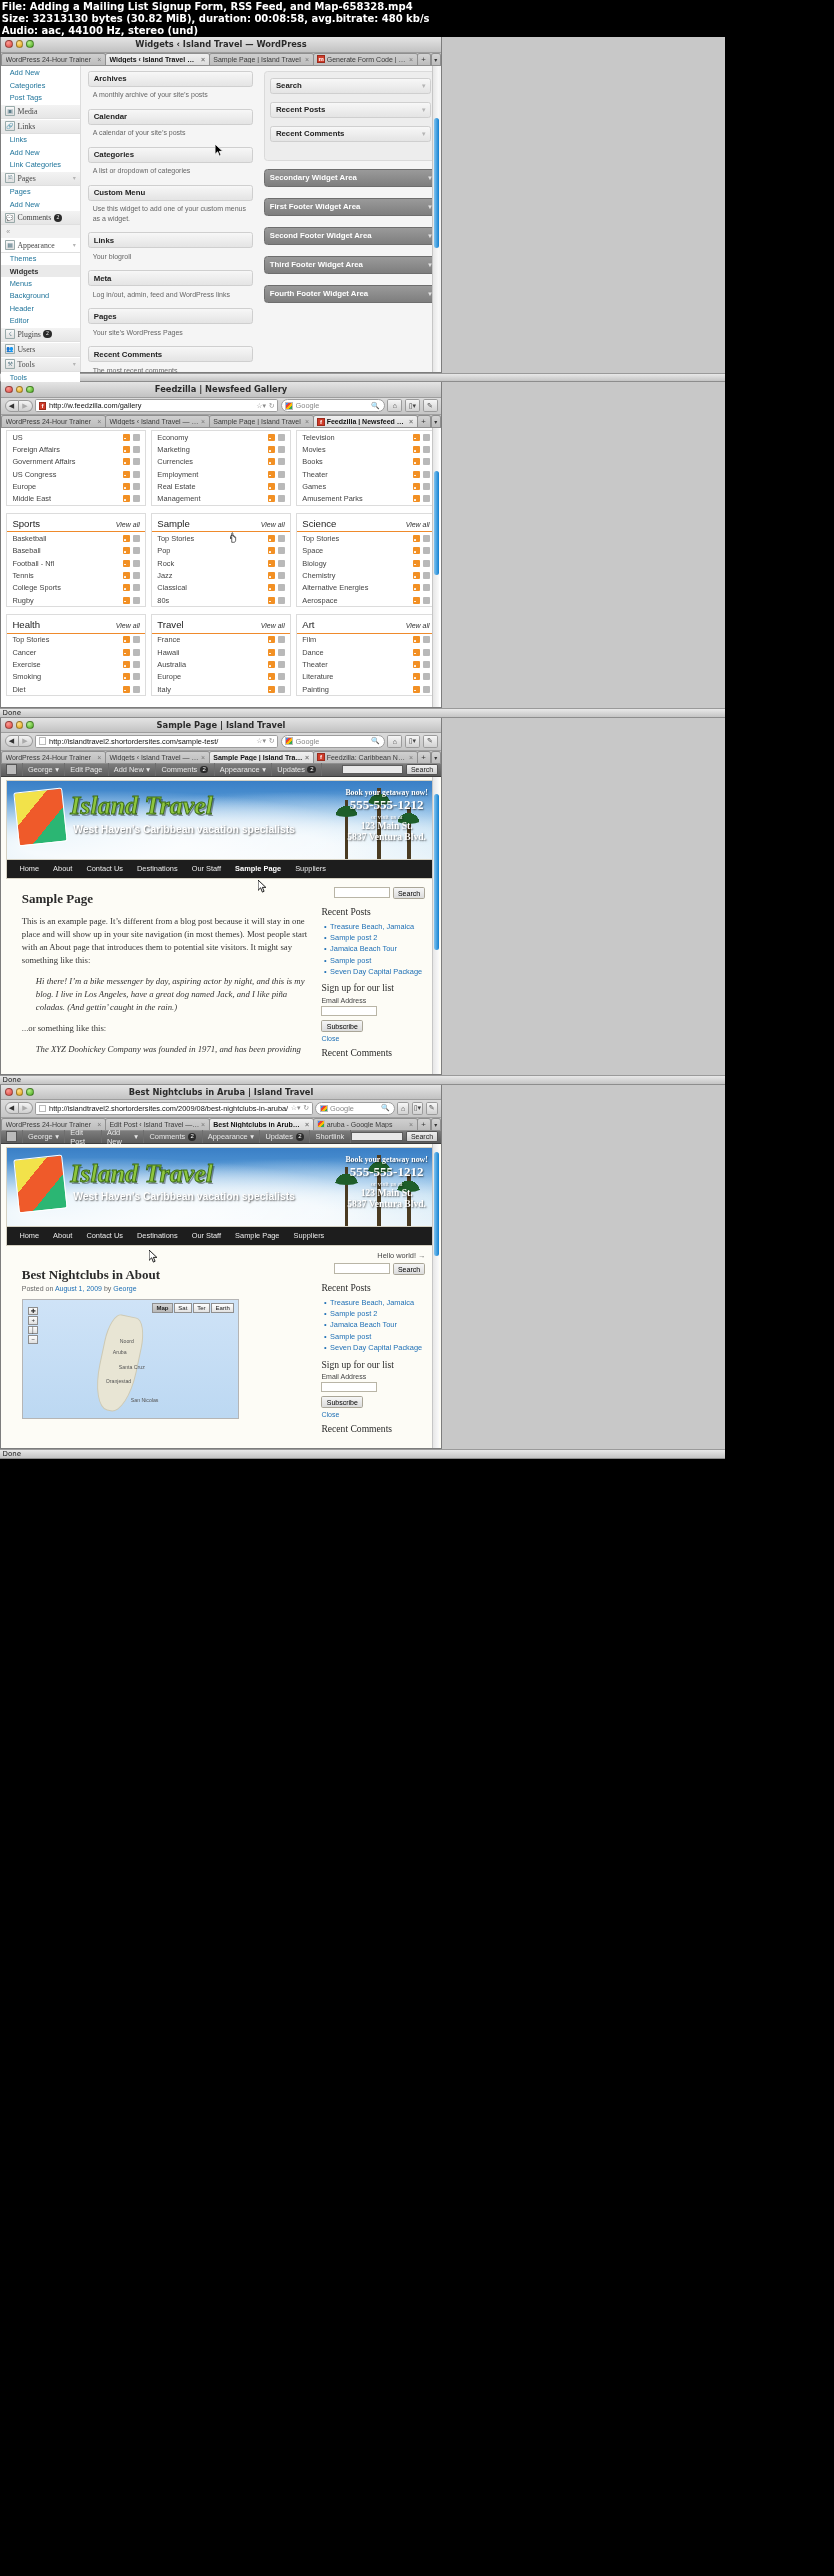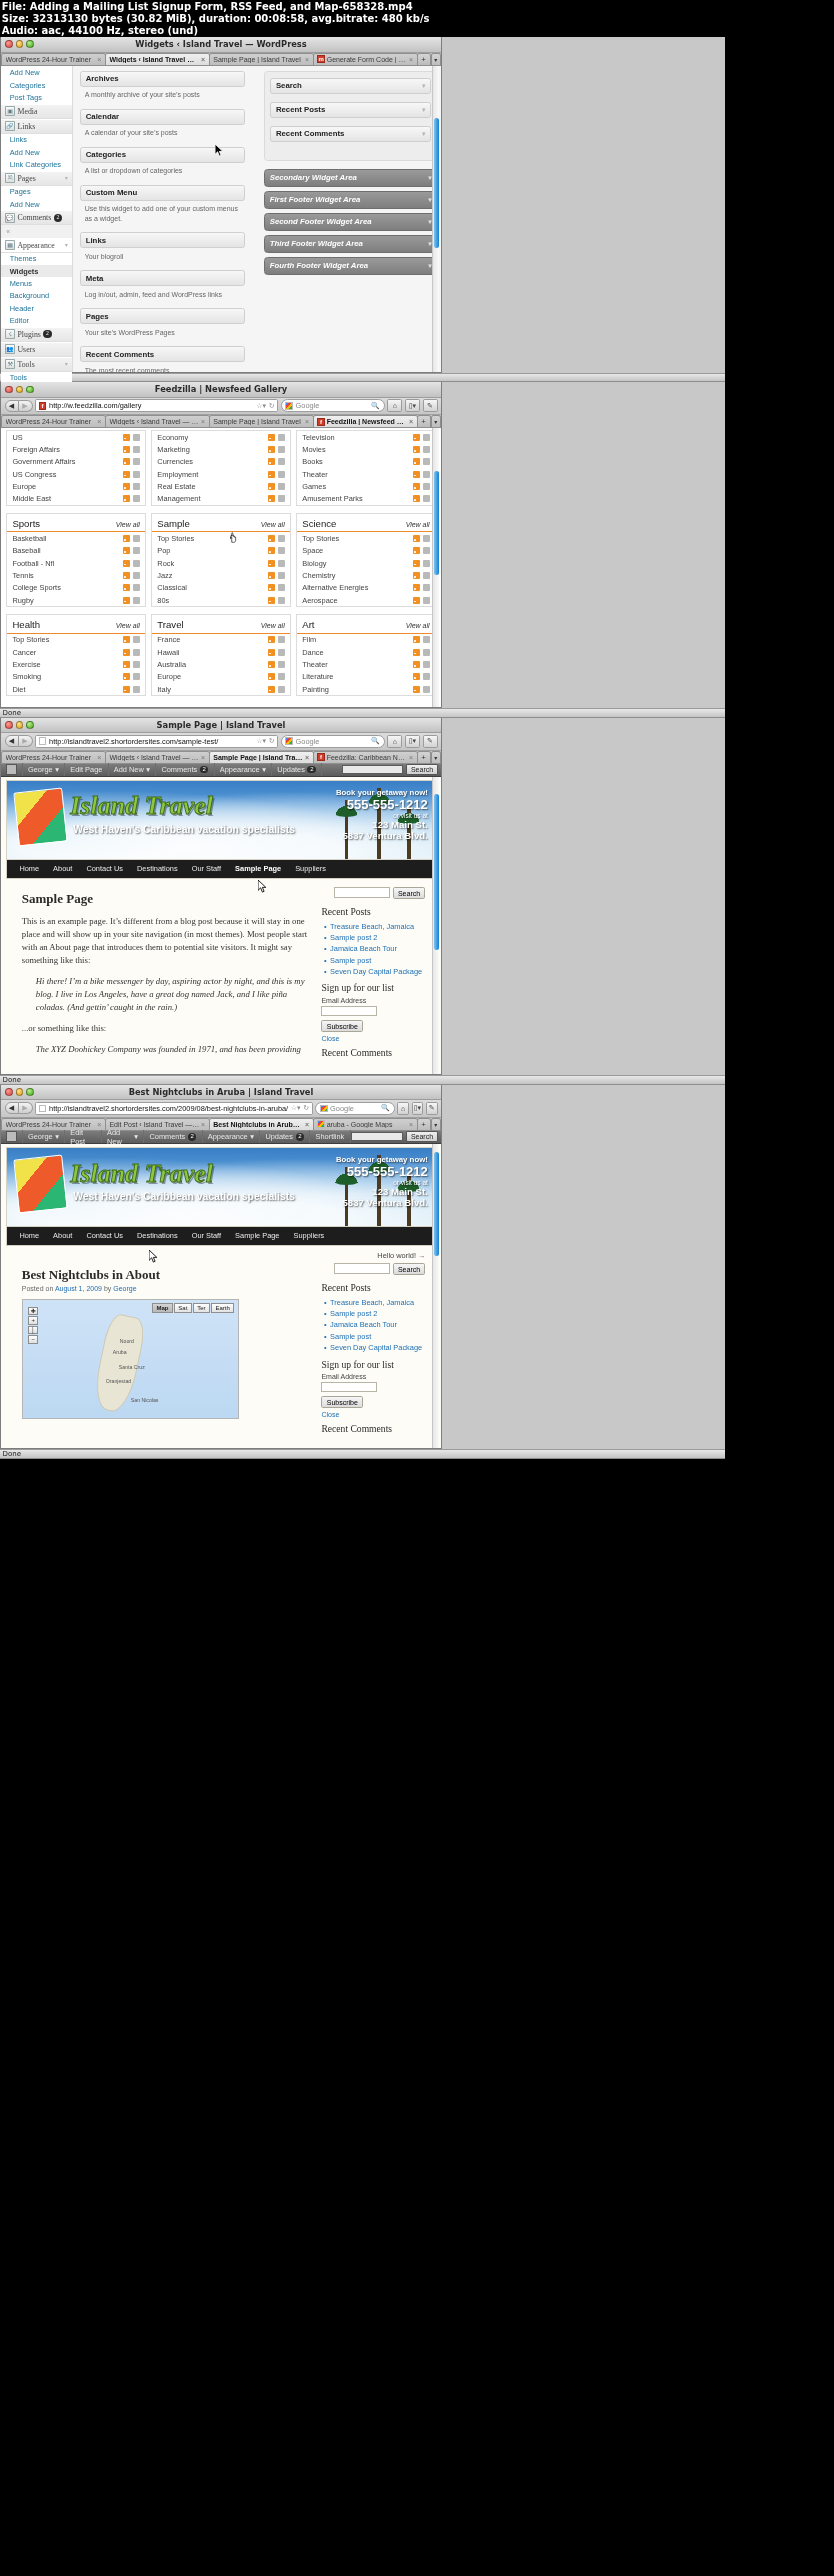--- a/index.html
+++ b/index.html
@@ -146,34 +146,34 @@
   .wp-ico {
     width:9.6px; height:9.6px; flex:none; border:0.9px solid #9aa; border-radius:0.9px;
     background:linear-gradient(#fafafa,#dfdfdf); font-size:6px; line-height:8.7px;
     text-align:center; color:#5c7d8a;
   }
   .wp-arrow { position:absolute; right:2.6px; color:#b4b4b4; font-size:5.2px; }
   .wp-badge { background:#2b2b2b;color:#fff;border-radius:6px;font-size:5.7px;
     padding:0 2.6px;line-height:7.8px;height:7.8px; }
   .wp-collapse { color:#999; font-size:7px; padding:2.6px 5.2px; }
 
-  .wp-main { flex:1; padding:5.2px 3.5px 3.5px 7px; display:flex; gap:19px; }
+  .wp-main { flex:1; padding:5.2px 3.5px 3.5px 7px; display:flex; gap:11px; }
   .wcol-left { width:165px; }
   .wcol-right { width:174px; }
   .widget-box {
     background:linear-gradient(#f7f7f7,#e4e4e4);
     border:0.9px solid #cfcfcf; border-radius:2.6px;
     padding:2.6px 5.2px; font-weight:bold; font-size:7.8px; color:#222;
     position:relative;
   }
   .widget-desc { font-size:7px; color:#666; padding:3.5px 5.2px 8.7px 5.2px; line-height:9.6px; }
   .widget-area {
     background:linear-gradient(#9a9a9a,#7e7e7e); color:#fff; font-weight:bold;
     border:0.9px solid #6e6e6e; border-radius:3.5px; font-size:7.8px;
-    padding:3.5px 5.2px; margin-bottom:4px; position:relative;font-style:italic;
+    padding:3.5px 5.2px; margin-bottom:11px; position:relative;
   }
   .widget-area .car, .widget-box .car {
     position:absolute; right:3.5px; top:50%; transform:translateY(-50%);
     font-size:6px; color:rgba(255,255,255,.75);
   }
   .widget-box .car { color:#b5b5b5; }
   .sidebar-panel {
     background:#ededed; border:0.9px solid #dadada; border-radius:3.5px;
     padding:6px 5.2px 10.4px 5.2px; margin-bottom:7.8px;
   }
@@ -232,22 +232,22 @@
     font-style:italic;
   }
   .it-tagline {
     position:absolute; left:66px; top:43px; color:#fff; font-size:10.4px; font-weight:bold;
     text-shadow:0.9px 0.9px 1.7px rgba(0,0,0,.6);
   }
   .it-palms { position:absolute; right:3.5px; top:0; bottom:0; width:104px; }
   .palm-trunk { position:absolute; bottom:0; width:3.5px; background:#4a3b22; }
   .palm-top { position:absolute; width:35px; height:17.4px; border-radius:50%;
      background:radial-gradient(circle at 50% 100%, #1e5e2a 0 45%, transparent 46%); }
-  .it-cta { position:absolute; right:7px; top:7px; text-align:right; color:#fff;
-     text-shadow:0.9px 0.9px 1.7px rgba(0,0,0,.6); }
+  .it-cta { position:absolute; right:7px; top:7px; text-align:center; color:#fff;
+     text-shadow:0.9px 0.9px 1.7px rgba(0,0,0,.6);font-family:Liberation Serif, serif; }
   .it-cta .l1{font-size:7.8px;font-weight:bold;}
   .it-cta .l2{font-size:13px;font-weight:bold;color:#fff;}
   .it-cta .l3{font-size:6.5px;}
   .it-cta .l4{font-size:9.6px;font-weight:bold;}
   .it-cta .l5{font-size:9.6px;font-weight:bold;}
   .it-nav {
     background:#1d1d1d; color:#e9e9e9; display:flex; gap:0; padding:0 5.2px;
     border:0.9px solid #d6d2c4; border-top:none;
   }
   .it-nav a { padding:4.3px 7px; font-size:7.4px; color:#e9e9e9; }

